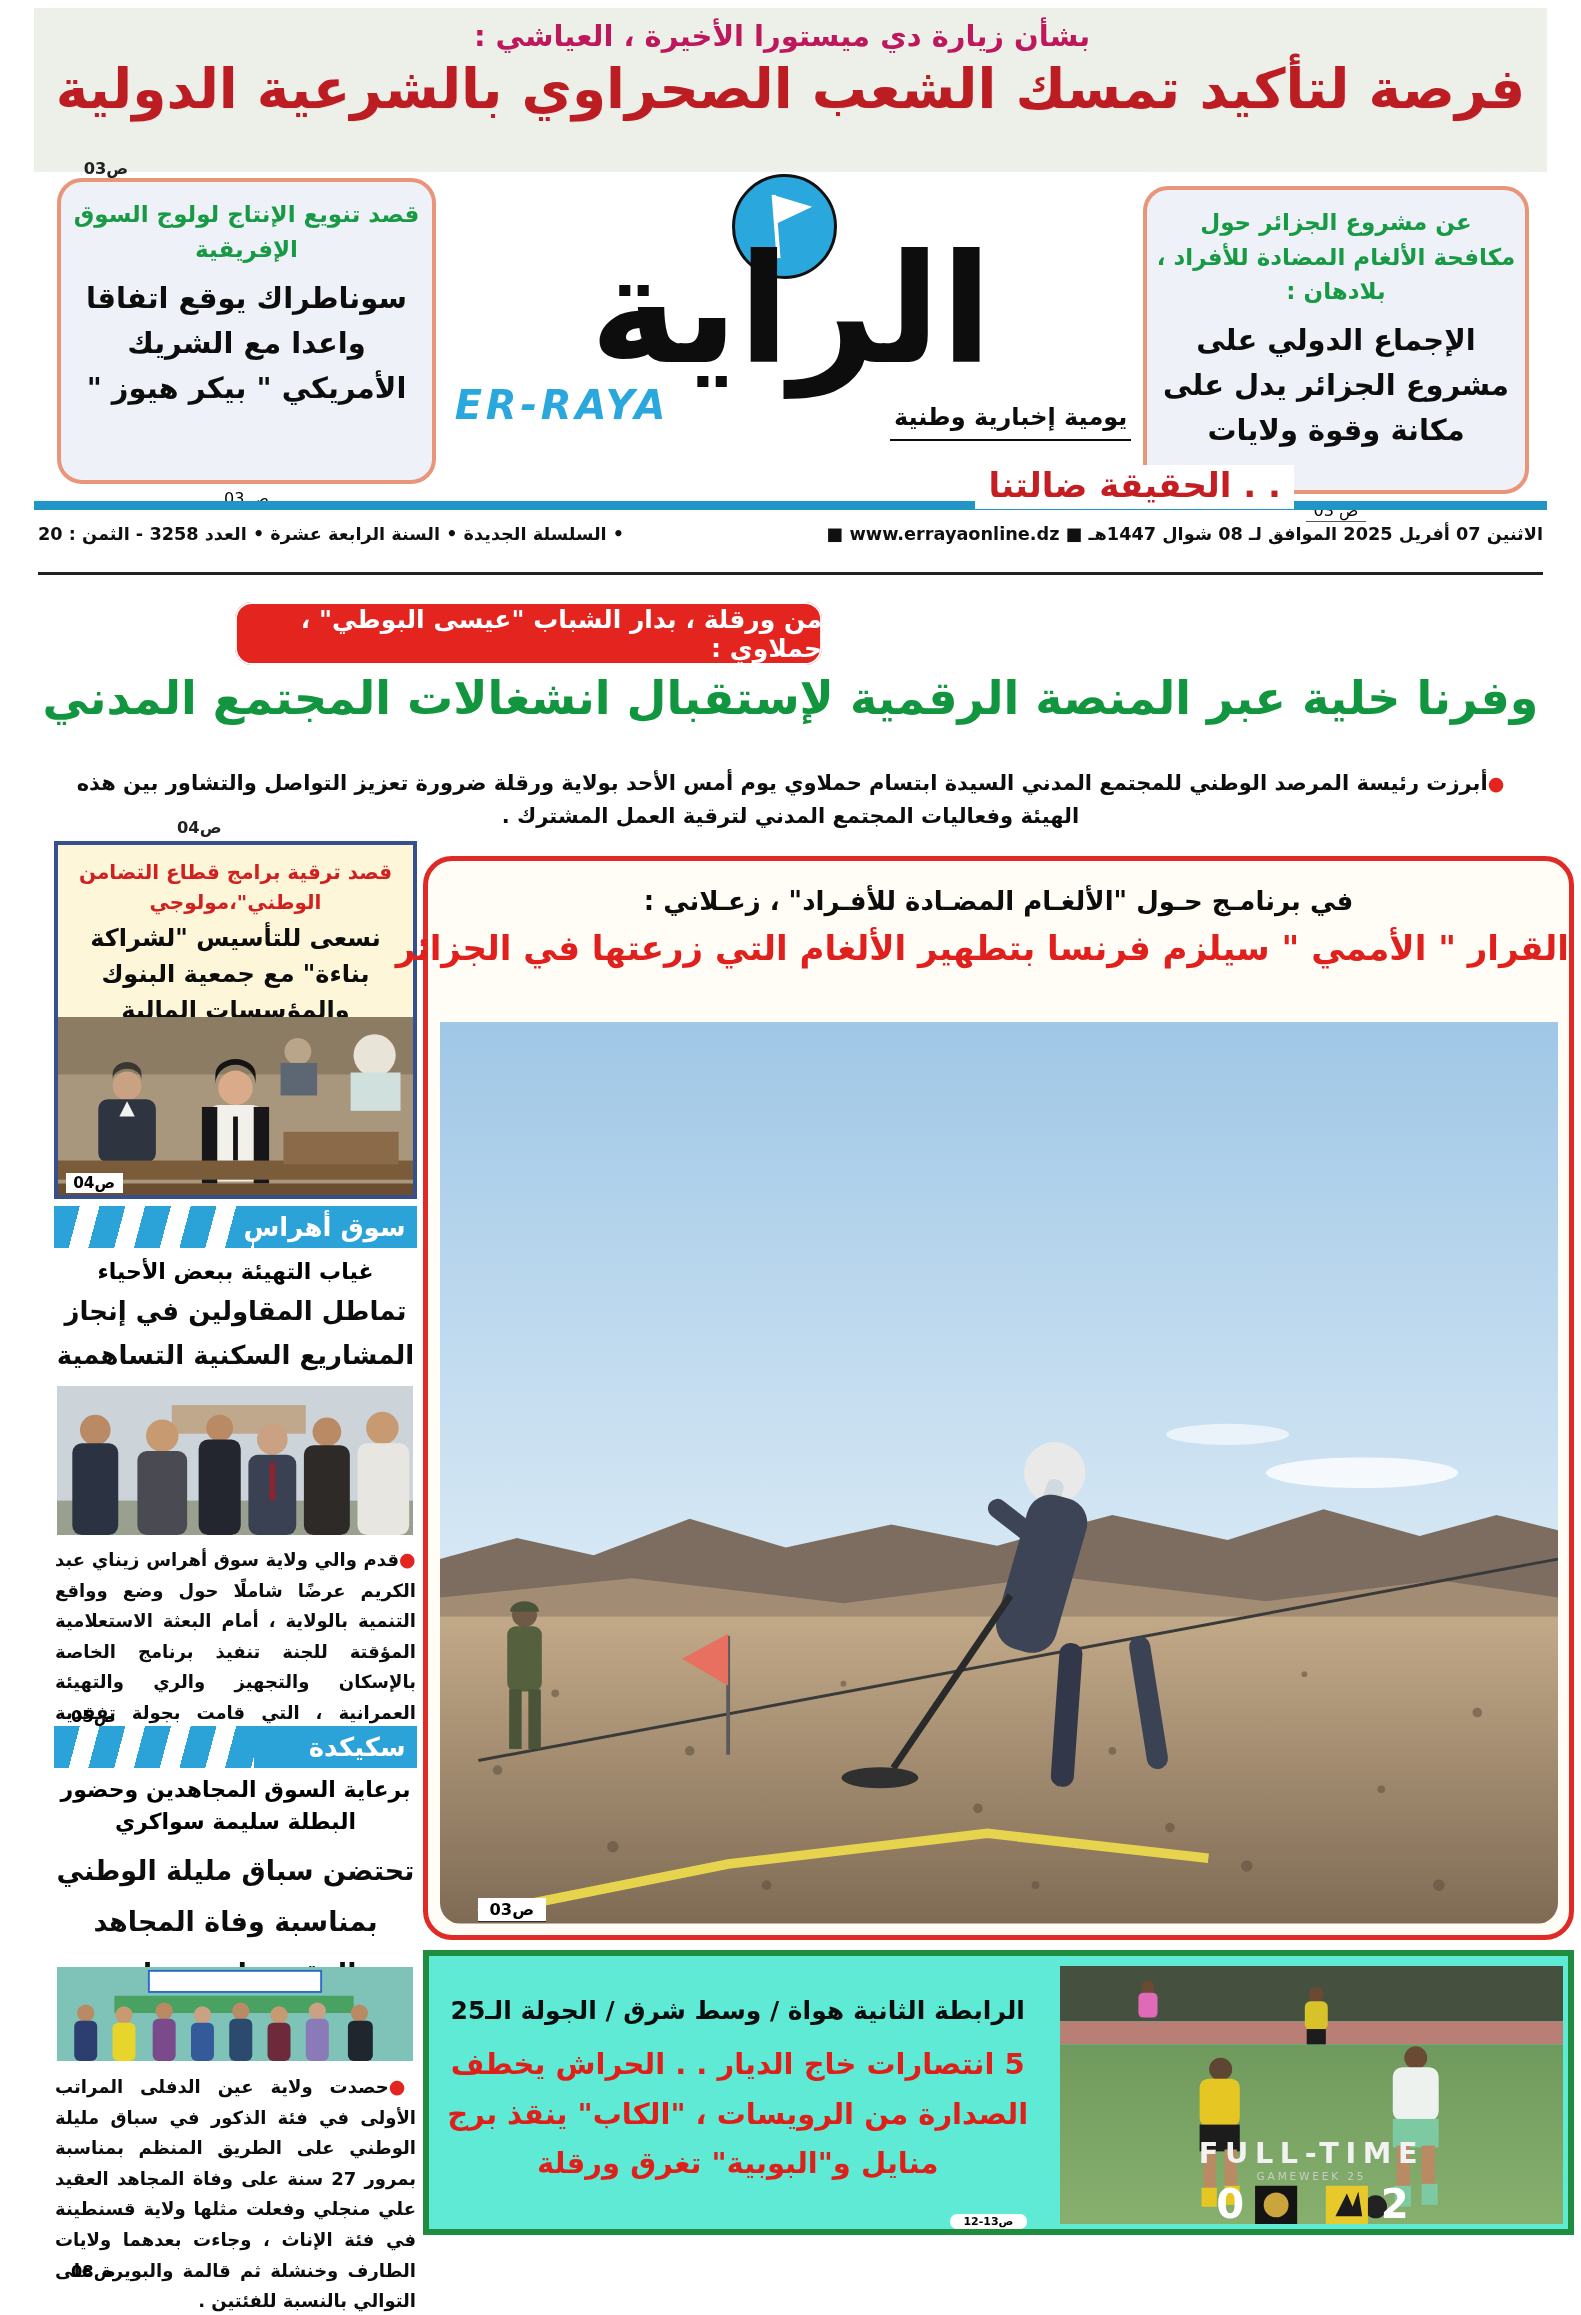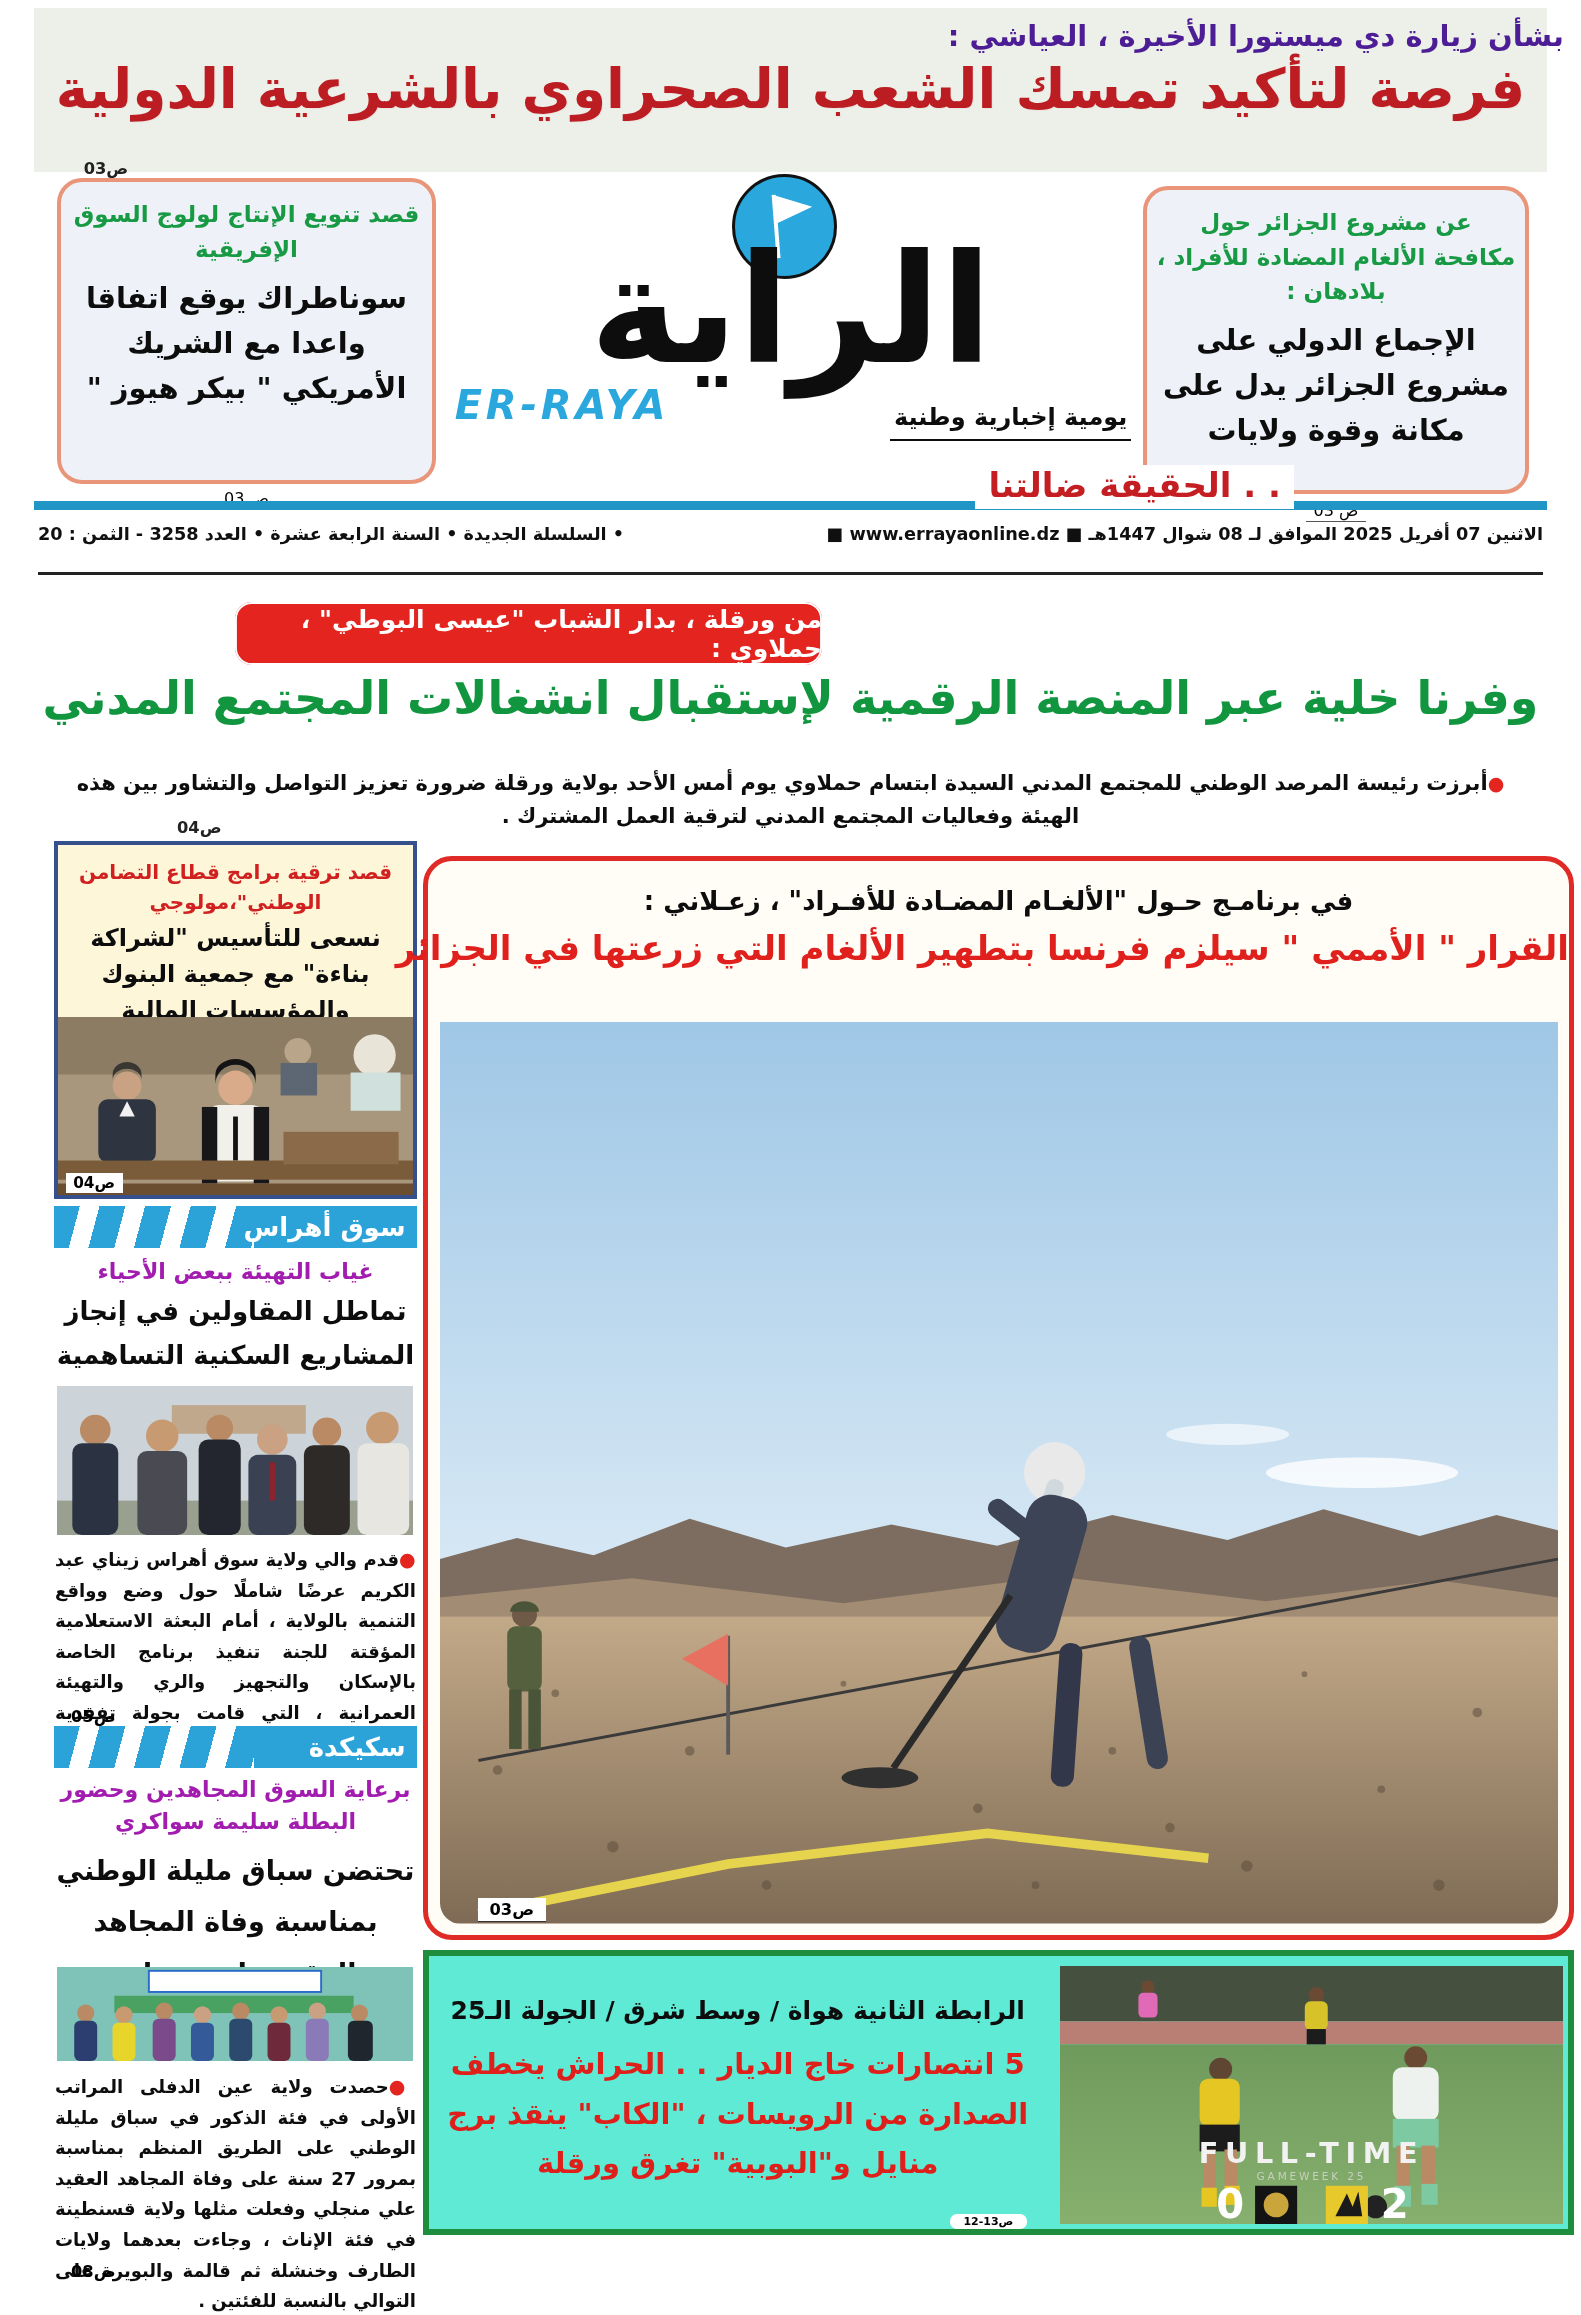--- a/index.html
+++ b/index.html
@@ -2,21 +2,21 @@
 <html lang="ar" dir="rtl"><head>
 <meta charset="utf-8">
 <style>
   html,body{margin:0;padding:0;background:#fff;}
   .page{position:relative;width:1581px;height:2315px;background:#ffffff;overflow:hidden;
         font-family:"DejaVu Sans",sans-serif;direction:rtl;}
   .abs{position:absolute;}
 
   
   .top-band{left:34px;right:34px;top:7.6px;height:164px;background:#edf0e9;}
-  .top-kicker{top:19px;left:0;right:17px;font-size:29px;font-weight:bold;color:#4c1d95;}
+  .top-kicker{top:19px;left:0;right:17px;font-size:29px;font-weight:bold;color:#be185d;text-align:center;}
   .top-pageref{left:78px;top:159px;font-size:16.3px;font-weight:bold;color:#222;border-bottom:2.9px solid #444;padding:0 5.7px 1px;}
   .top-headline{top:57px;left:48px;right:48px;font-size:55px;font-weight:bold;color:#bb1d22;text-align:center;
                 text-shadow:1px 1px 0 #e9e4df;}
 
   
   .side-box{border:4.8px solid #e8957a;border-radius:25px;background:#eef2f8;padding:15.3px 9.6px;text-align:center;box-sizing:border-box;}
   .box-left{left:57px;top:178px;width:379px;height:306px;}
   .box-right{left:1143px;top:186px;width:386px;height:308px;}
   .box-kicker{color:#189a44;font-weight:bold;font-size:23px;line-height:1.5;}
   .box-headline{color:#0d0d0d;font-weight:bold;font-size:29px;line-height:1.55;margin-top:9.6px;}
@@ -62,21 +62,21 @@
   .sol-ref{position:absolute;left:7.6px;bottom:1.9px;background:#fff;font-size:15.3px;font-weight:bold;padding:1px 7.6px;}
 
   .rail-banner{left:54px;width:363px;height:42px;background:#2ba3d9;overflow:hidden;}
   .rail-banner .stripes{position:absolute;left:0;top:0;bottom:0;width:55%;
       background:repeating-linear-gradient(105deg,#2ba3d9 0 25px,#ffffff 25px 44px);}
   .rail-banner .lbl{position:absolute;right:11.5px;top:0;bottom:0;display:flex;align-items:center;
       color:#fff;font-size:26px;font-weight:bold;}
   .banner-souk{top:1206px;}
   .banner-skikda{top:1726px;}
 
-  .rail-subhead{left:54px;width:363px;text-align:center;color:#a21caf;font-weight:bold;font-size:22px;line-height:1.45;}
+  .rail-subhead{left:54px;width:363px;text-align:center;color:#000000;font-weight:bold;font-size:22px;line-height:1.45;}
   .souk-subhead{top:1256px;}
   .skikda-subhead{top:1774px;}
   .rail-headline{left:54px;width:363px;text-align:center;color:#0d0d0d;font-weight:bold;}
   .souk-headline{top:1289px;font-size:26px;line-height:1.7;}
   .skikda-headline{top:1845px;font-size:27px;line-height:1.9;}
   .souk-photo{left:57px;top:1386px;width:356px;height:149px;}
   .skikda-photo{left:57px;top:1967px;width:356px;height:94px;}
   .rail-caption{left:55px;width:361px;font-size:18px;font-weight:bold;color:#0d0d0d;
                 text-align:justify;line-height:1.7;}
   .souk-caption{top:1543px;}

